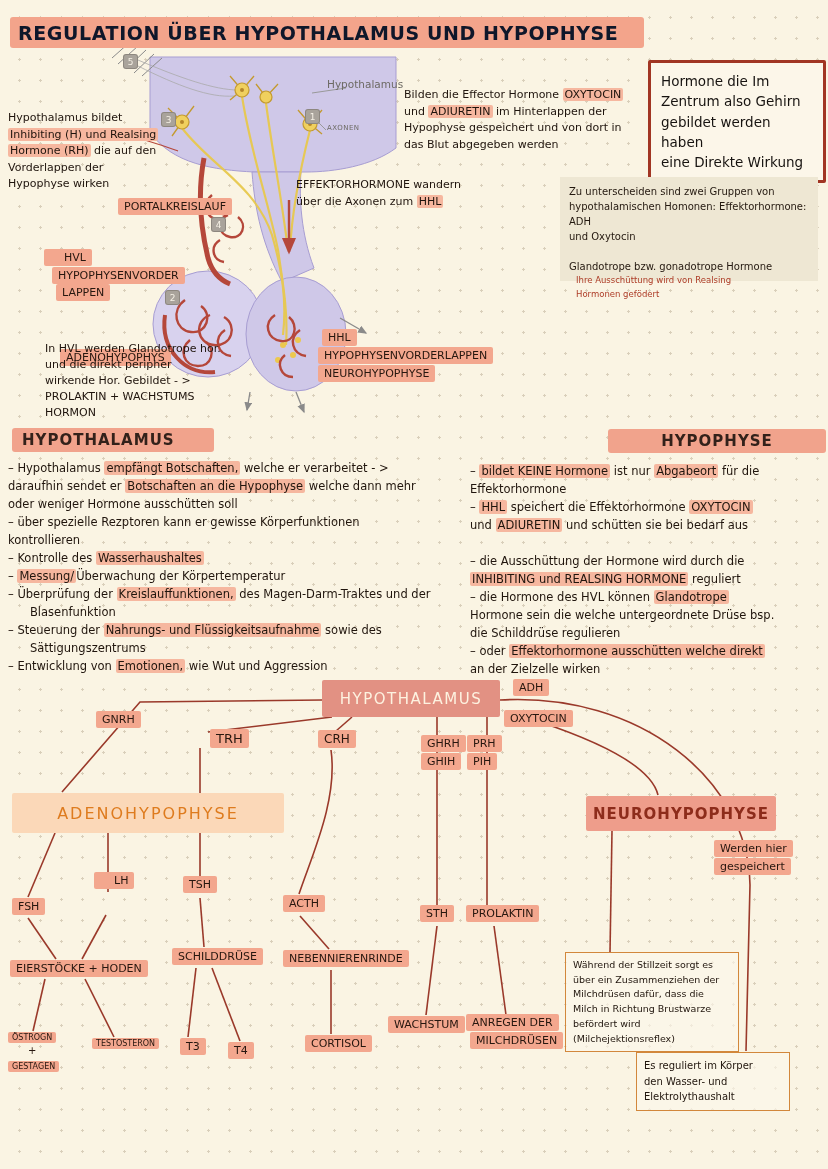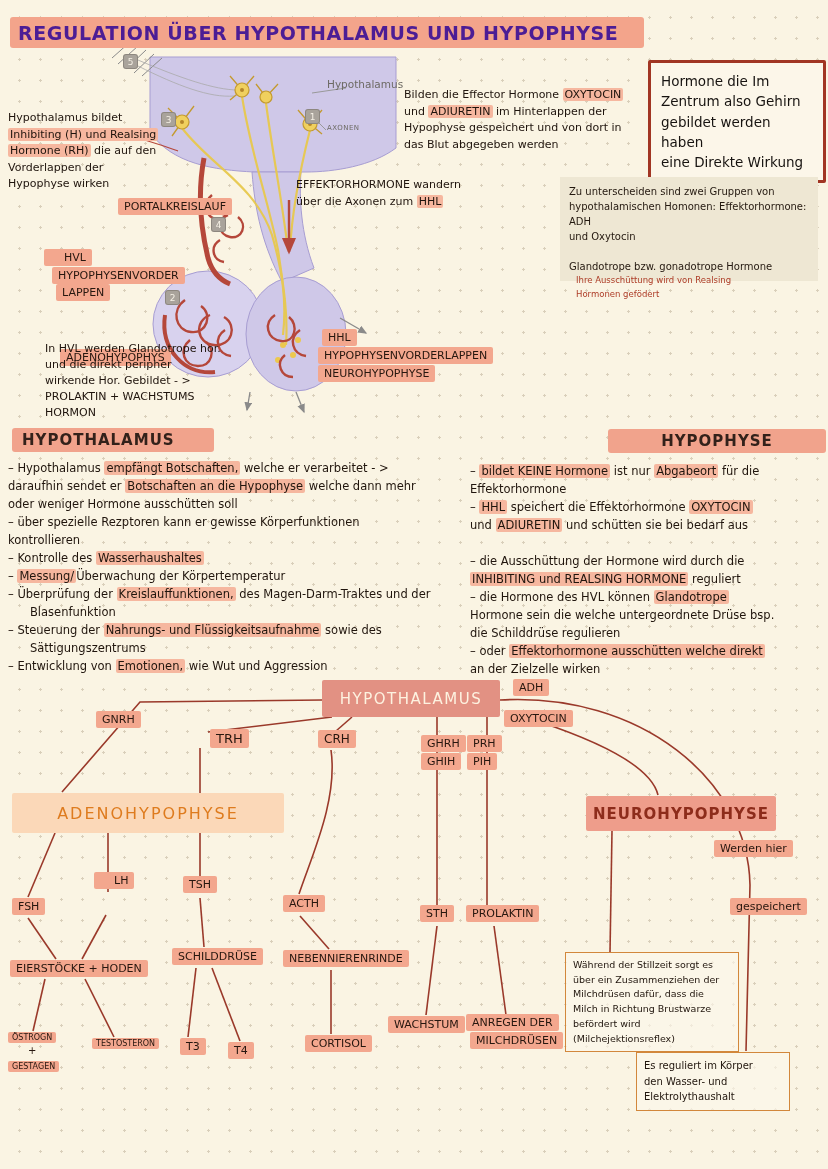--- a/index.html
+++ b/index.html
@@ -5,21 +5,21 @@
   html,body{margin:0;padding:0;background:#e8e1d1;}
   .page{position:relative;width:828px;height:1169px;margin:0 auto;overflow:hidden;
     background-color:#faf4e3;
     background-image:radial-gradient(#d9cfba 1.1px, rgba(0,0,0,0) 1.3px);
     background-size:21px 21px;background-position:9px 7px;
     font-family:"DejaVu Sans",sans-serif;color:#20150d;}
   .art{position:absolute;left:0;top:0;width:828px;height:1169px;pointer-events:none;}
   .abs{position:absolute;}
   .hl{background:#f6b79f;border-radius:2px;padding:0 2px;}
   .title-bar{left:10px;top:17px;width:634px;height:31px;background:#f3a48b;border-radius:3px;display:flex;align-items:center;}
-  .title-bar span{font-size:19px;font-weight:bold;color:#4c1d95;letter-spacing:.6px;padding-left:8px;white-space:nowrap;}
+  .title-bar span{font-size:19px;font-weight:bold;color:#0f172a;letter-spacing:.6px;padding-left:8px;white-space:nowrap;}
   .note{font-size:11px;line-height:1.5;color:#1f140d;}
   .pill{position:absolute;background:#f3a78e;border-radius:2px;padding:2px 6px;font-size:11px;color:#27170f;white-space:nowrap;}
   .pill.sm{font-size:8px;padding:1px 4px;}
   .pill.md{font-size:12px;}
   .pill.lg{font-size:13px;}
   .numbox{position:absolute;width:13px;height:13px;background:#a9a39b;color:#f5f0e5;font-size:9px;display:flex;align-items:center;justify-content:center;border-radius:2px;box-shadow:0 0 0 1px #8d877f;}
   .graylabel{position:absolute;color:#6d6a64;}
   .box-red{position:absolute;border:3px solid #a13523;background:#fcf6e9;padding:8px 10px;font-size:13.5px;line-height:1.5;color:#171310;border-radius:2px;}
   .box-beige{position:absolute;background:#eee7d3;padding:7px 9px;font-size:10px;line-height:1.5;color:#23180f;}
   .rednote{position:absolute;font-size:8.5px;color:#ad3c27;line-height:1.6;}
@@ -206,18 +206,18 @@
   <div class="pill sm" style="left:8px;top:1061px;">GESTAGEN</div>
   <div class="pill sm" style="left:92px;top:1038px;">TESTOSTERON</div>
   <div class="pill" style="left:180px;top:1038px;">T3</div>
   <div class="pill" style="left:228px;top:1042px;">T4</div>
   <div class="pill" style="left:305px;top:1035px;">CORTISOL</div>
   <div class="pill" style="left:388px;top:1016px;">WACHSTUM</div>
   <div class="pill" style="left:466px;top:1014px;">ANREGEN DER</div>
   <div class="pill" style="left:470px;top:1032px;">MILCHDRÜSEN</div>
 
   <div class="pill" style="left:714px;top:840px;">Werden hier</div>
-  <div class="pill" style="left:730px;top:858px;margin-top:40px;">gespeichert</div>
+  <div class="pill" style="left:714px;top:858px;">gespeichert</div>
 
   <div class="box-orange" style="left:636px;top:1052px;width:138px;font-size:10px;">Es reguliert im Körper<br>den Wasser- und<br>Elektrolythaushalt</div>
   <div class="box-orange" style="left:565px;top:952px;width:158px;">Während der Stillzeit sorgt es<br>über ein Zusammenziehen der<br>Milchdrüsen dafür, dass die<br>Milch in Richtung Brustwarze<br>befördert wird<br>(Milchejektionsreflex)</div>
 
 </div>
 
 </body></html>

